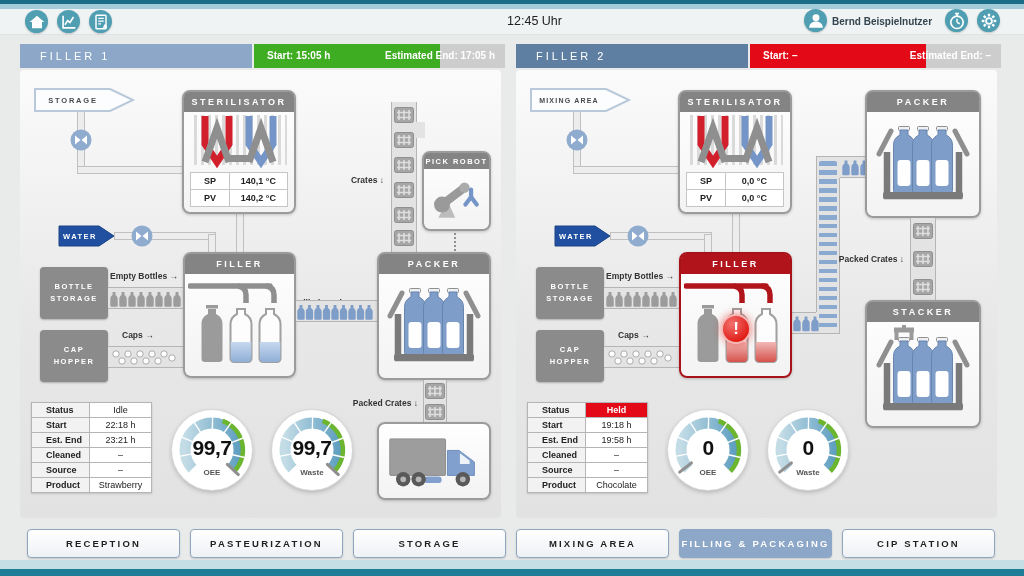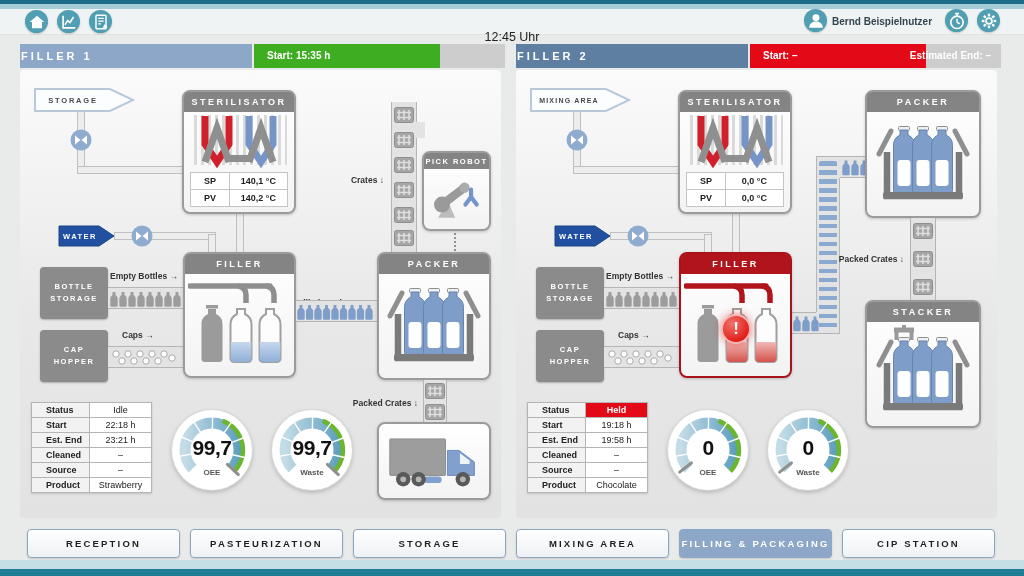--- a/index.html
+++ b/index.html
@@ -6,24 +6,24 @@
   html,body{width:1024px;height:576px;overflow:hidden}
   body{font-family:"Liberation Sans","DejaVu Sans",sans-serif;background:#e9eaea;position:relative}
   .abs{position:absolute}
   
   #strip-top-dark{left:0;top:0;width:1024px;height:4px;background:#1b6d87}
   #strip-top-mid{left:0;top:4px;width:1024px;height:5px;background:#a3ccd8}
   #topbar{left:0;top:9px;width:1024px;height:26px;background:#f0f3f4;border-bottom:1px solid #dfe3e4}
   #strip-bot-mid{left:0;top:560px;width:1024px;height:9px;background:#c5dde4}
   #strip-bot-dark{left:0;top:569px;width:1024px;height:7px;background:#1f7e97}
   .circle-icon{position:absolute;width:23px;height:23px;border-radius:50%;background:#4f9eb2;display:flex;align-items:center;justify-content:center;box-shadow:0 1px 2px rgba(0,0,0,.2)}
-  #clock-text{left:462px;top:30px;width:100px;text-align:center;font-size:12.5px;color:#222}
+  #clock-text{left:462px;top:14px;width:100px;text-align:right;font-size:12.5px;color:#222}
   #user-name{left:832px;top:16px;font-size:10px;font-weight:bold;color:#33454f}
   
-  .panel-title{height:24px;color:#fff;font-weight:bold;letter-spacing:3px;font-size:11px;display:flex;align-items:center;padding-left:1px}
+  .panel-title{height:24px;color:#fff;font-weight:normal;letter-spacing:3px;font-size:11px;display:flex;align-items:center;padding-left:20px}
   .pt1{background:#8ca7c7}.pt2{background:#5f7fa2}
   .panel-status{height:24px;background:#cdcdcd;overflow:hidden}
   .status-fill{position:absolute;left:0;top:0;bottom:0}
   .fill-green{background:#3fad22}.fill-red{background:#e30917}
   .status-txt{position:absolute;top:0;height:24px;line-height:24px;color:#fff;font-weight:bold;font-size:10px}
   .panel-body{background:linear-gradient(180deg,#fbfbfb,#e8e8e8 55%,#e2e2e2);border-radius:4px}
   .canvas{position:absolute;width:481px;height:448px}
   
   .pipe{position:absolute;background:#ededed;border:1px solid #c0c0c0}
   .conveyor{position:absolute;background:#e3e3e3}
@@ -181,21 +181,22 @@
         <line x1="14.6" y1="14.6" x2="16.7" y2="16.7"></line>
         <line x1="5.3" y1="16.7" x2="7.4" y2="14.6"></line>
         <line x1="14.6" y1="7.4" x2="16.7" y2="5.3"></line>
       </g>
     </svg>
 </div>
 
 <div class="abs panel-title pt1" style="left:20px;top:44px;width:232px">FILLER 1</div>
 <div class="abs panel-status" style="left:254px;top:44px;width:251px">
   <div class="status-fill fill-green" style="width:74%"></div>
-  <div class="status-txt" style="left:13px">Start: 15:35 h</div>
+  <div class="status-txt" style="left:13px">Start: 15:05 h</div>
+  <div class="status-txt" style="right:10px">Estimated End: 17:05 h</div>
 </div>
 <div class="abs panel-title pt2" style="left:516px;top:44px;width:232px">FILLER 2</div>
 <div class="abs panel-status" style="left:750px;top:44px;width:251px">
   <div class="status-fill fill-red" style="width:70%"></div>
   <div class="status-txt" style="left:13px">Start: –</div>
   <div class="status-txt" style="right:10px">Estimated End: –</div>
 </div>
 
 <div class="abs panel-body" style="left:20px;top:70px;width:481px;height:448px"></div>
 <div class="abs panel-body" style="left:516px;top:70px;width:481px;height:448px"></div>

